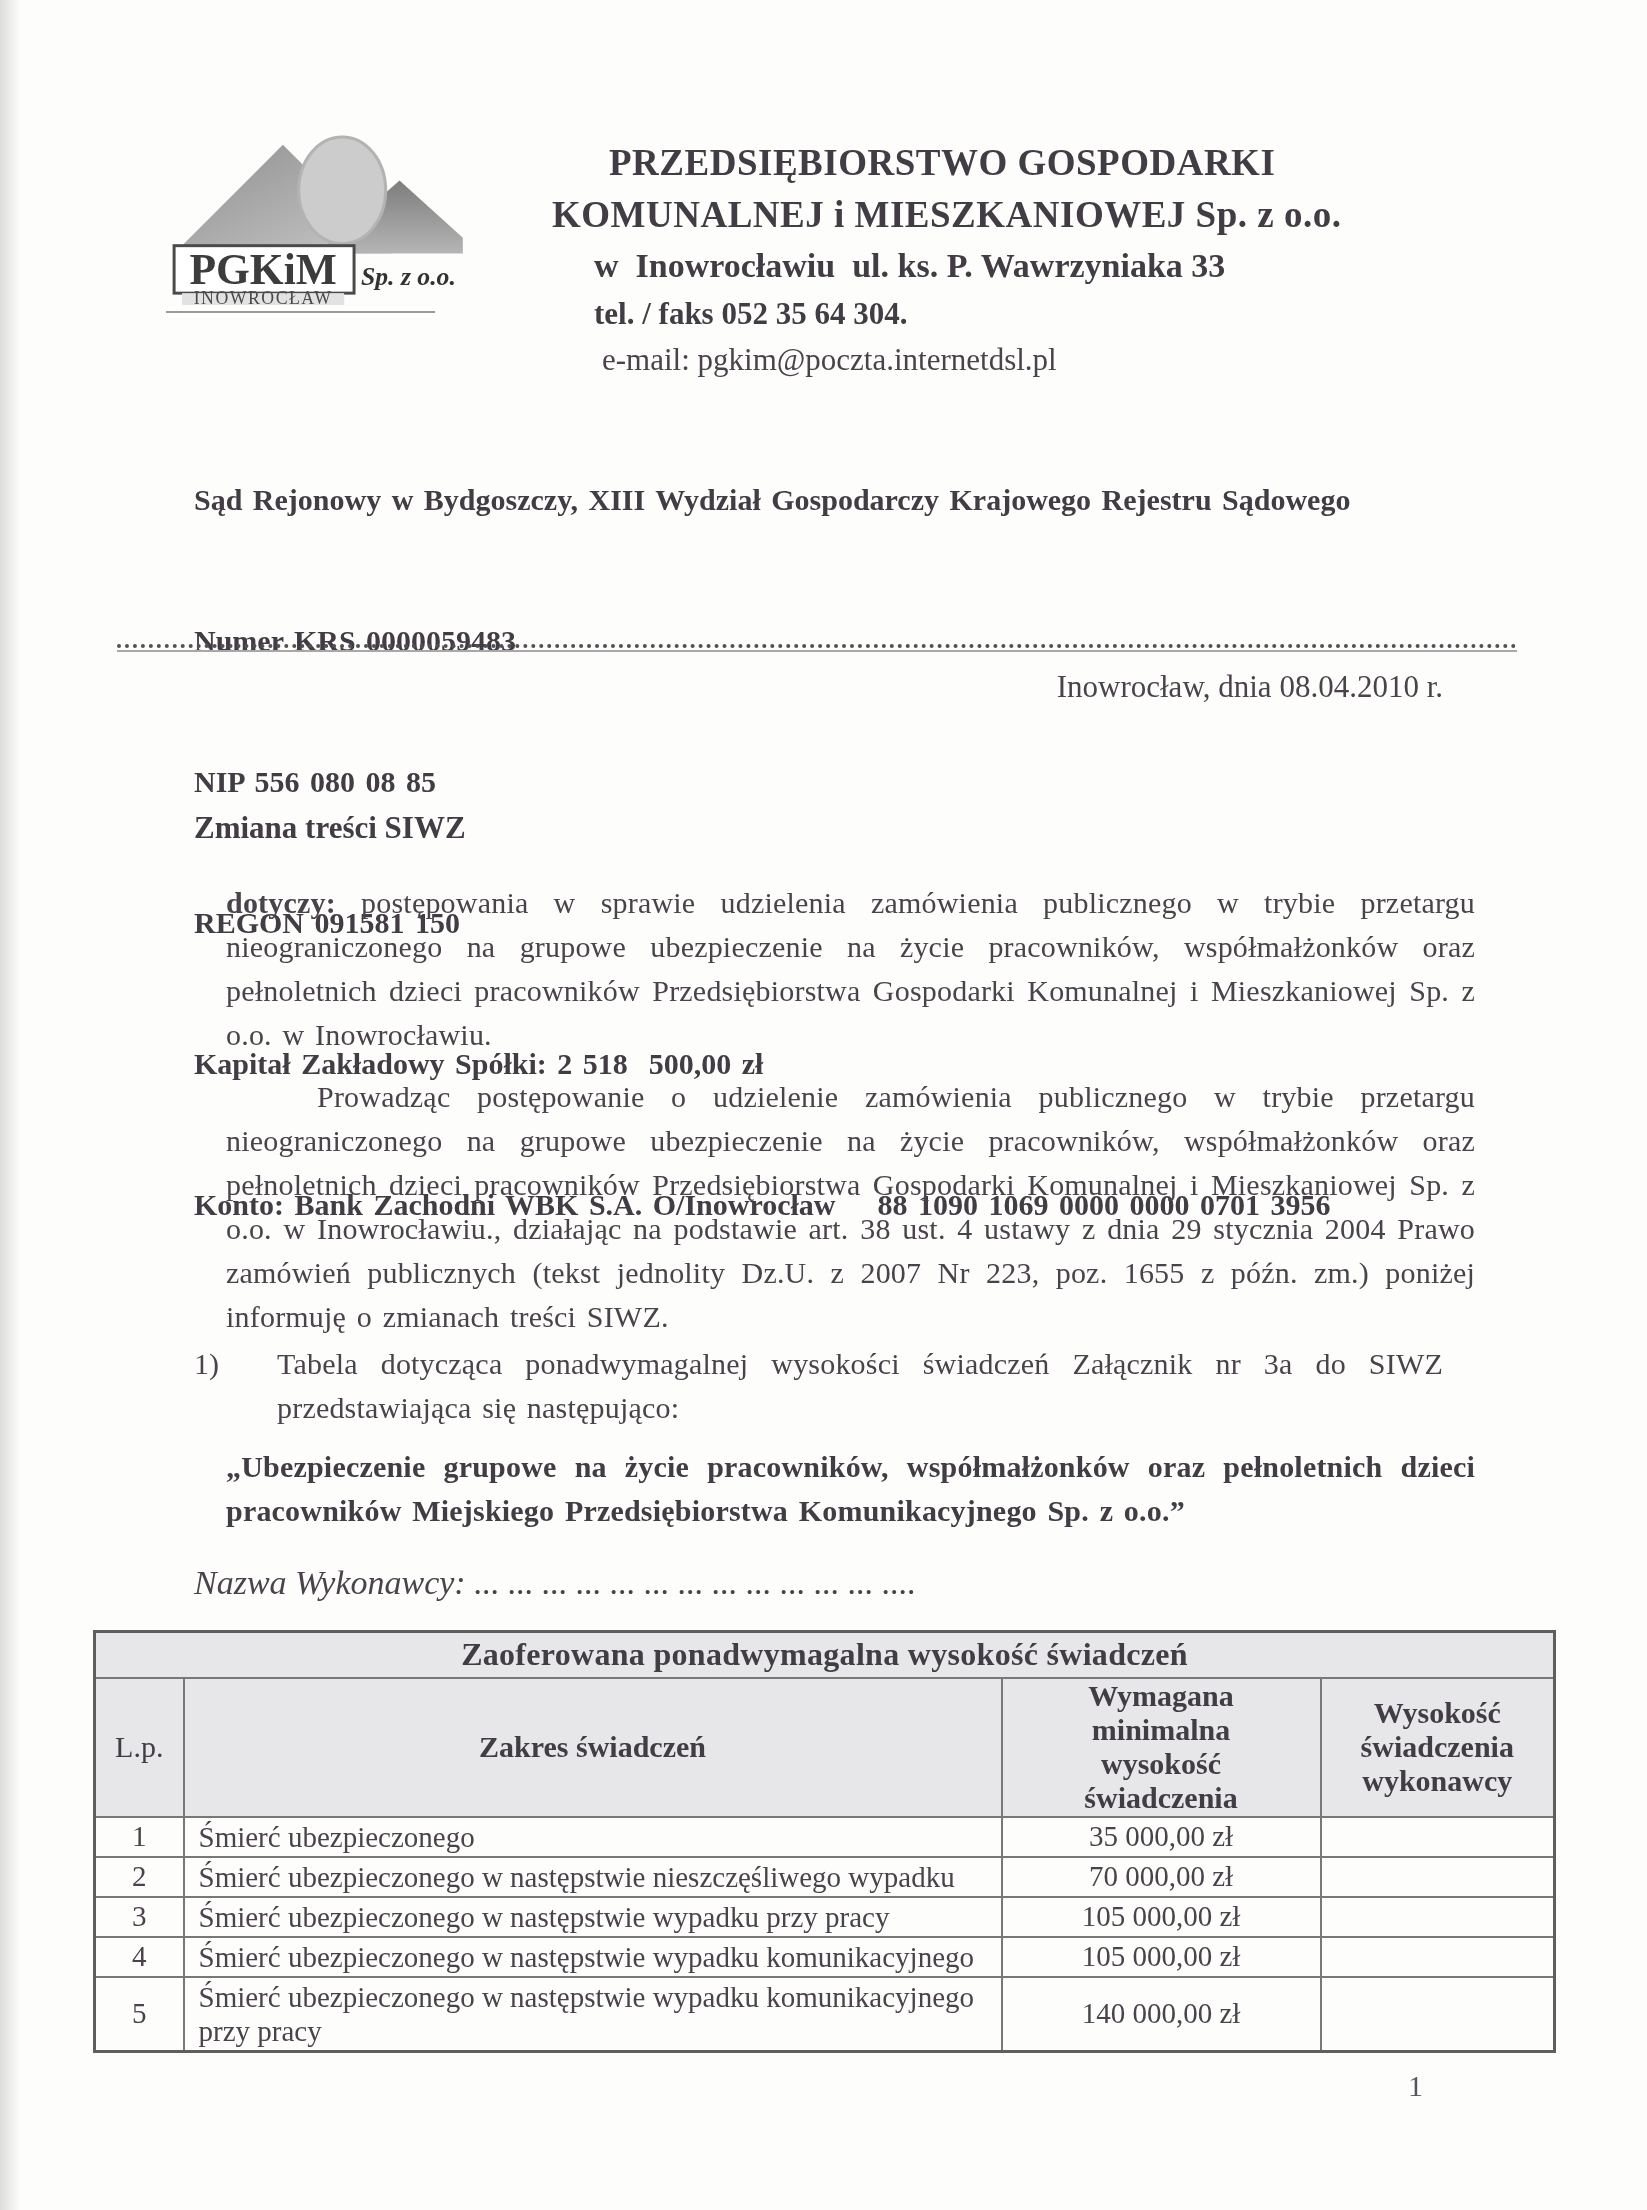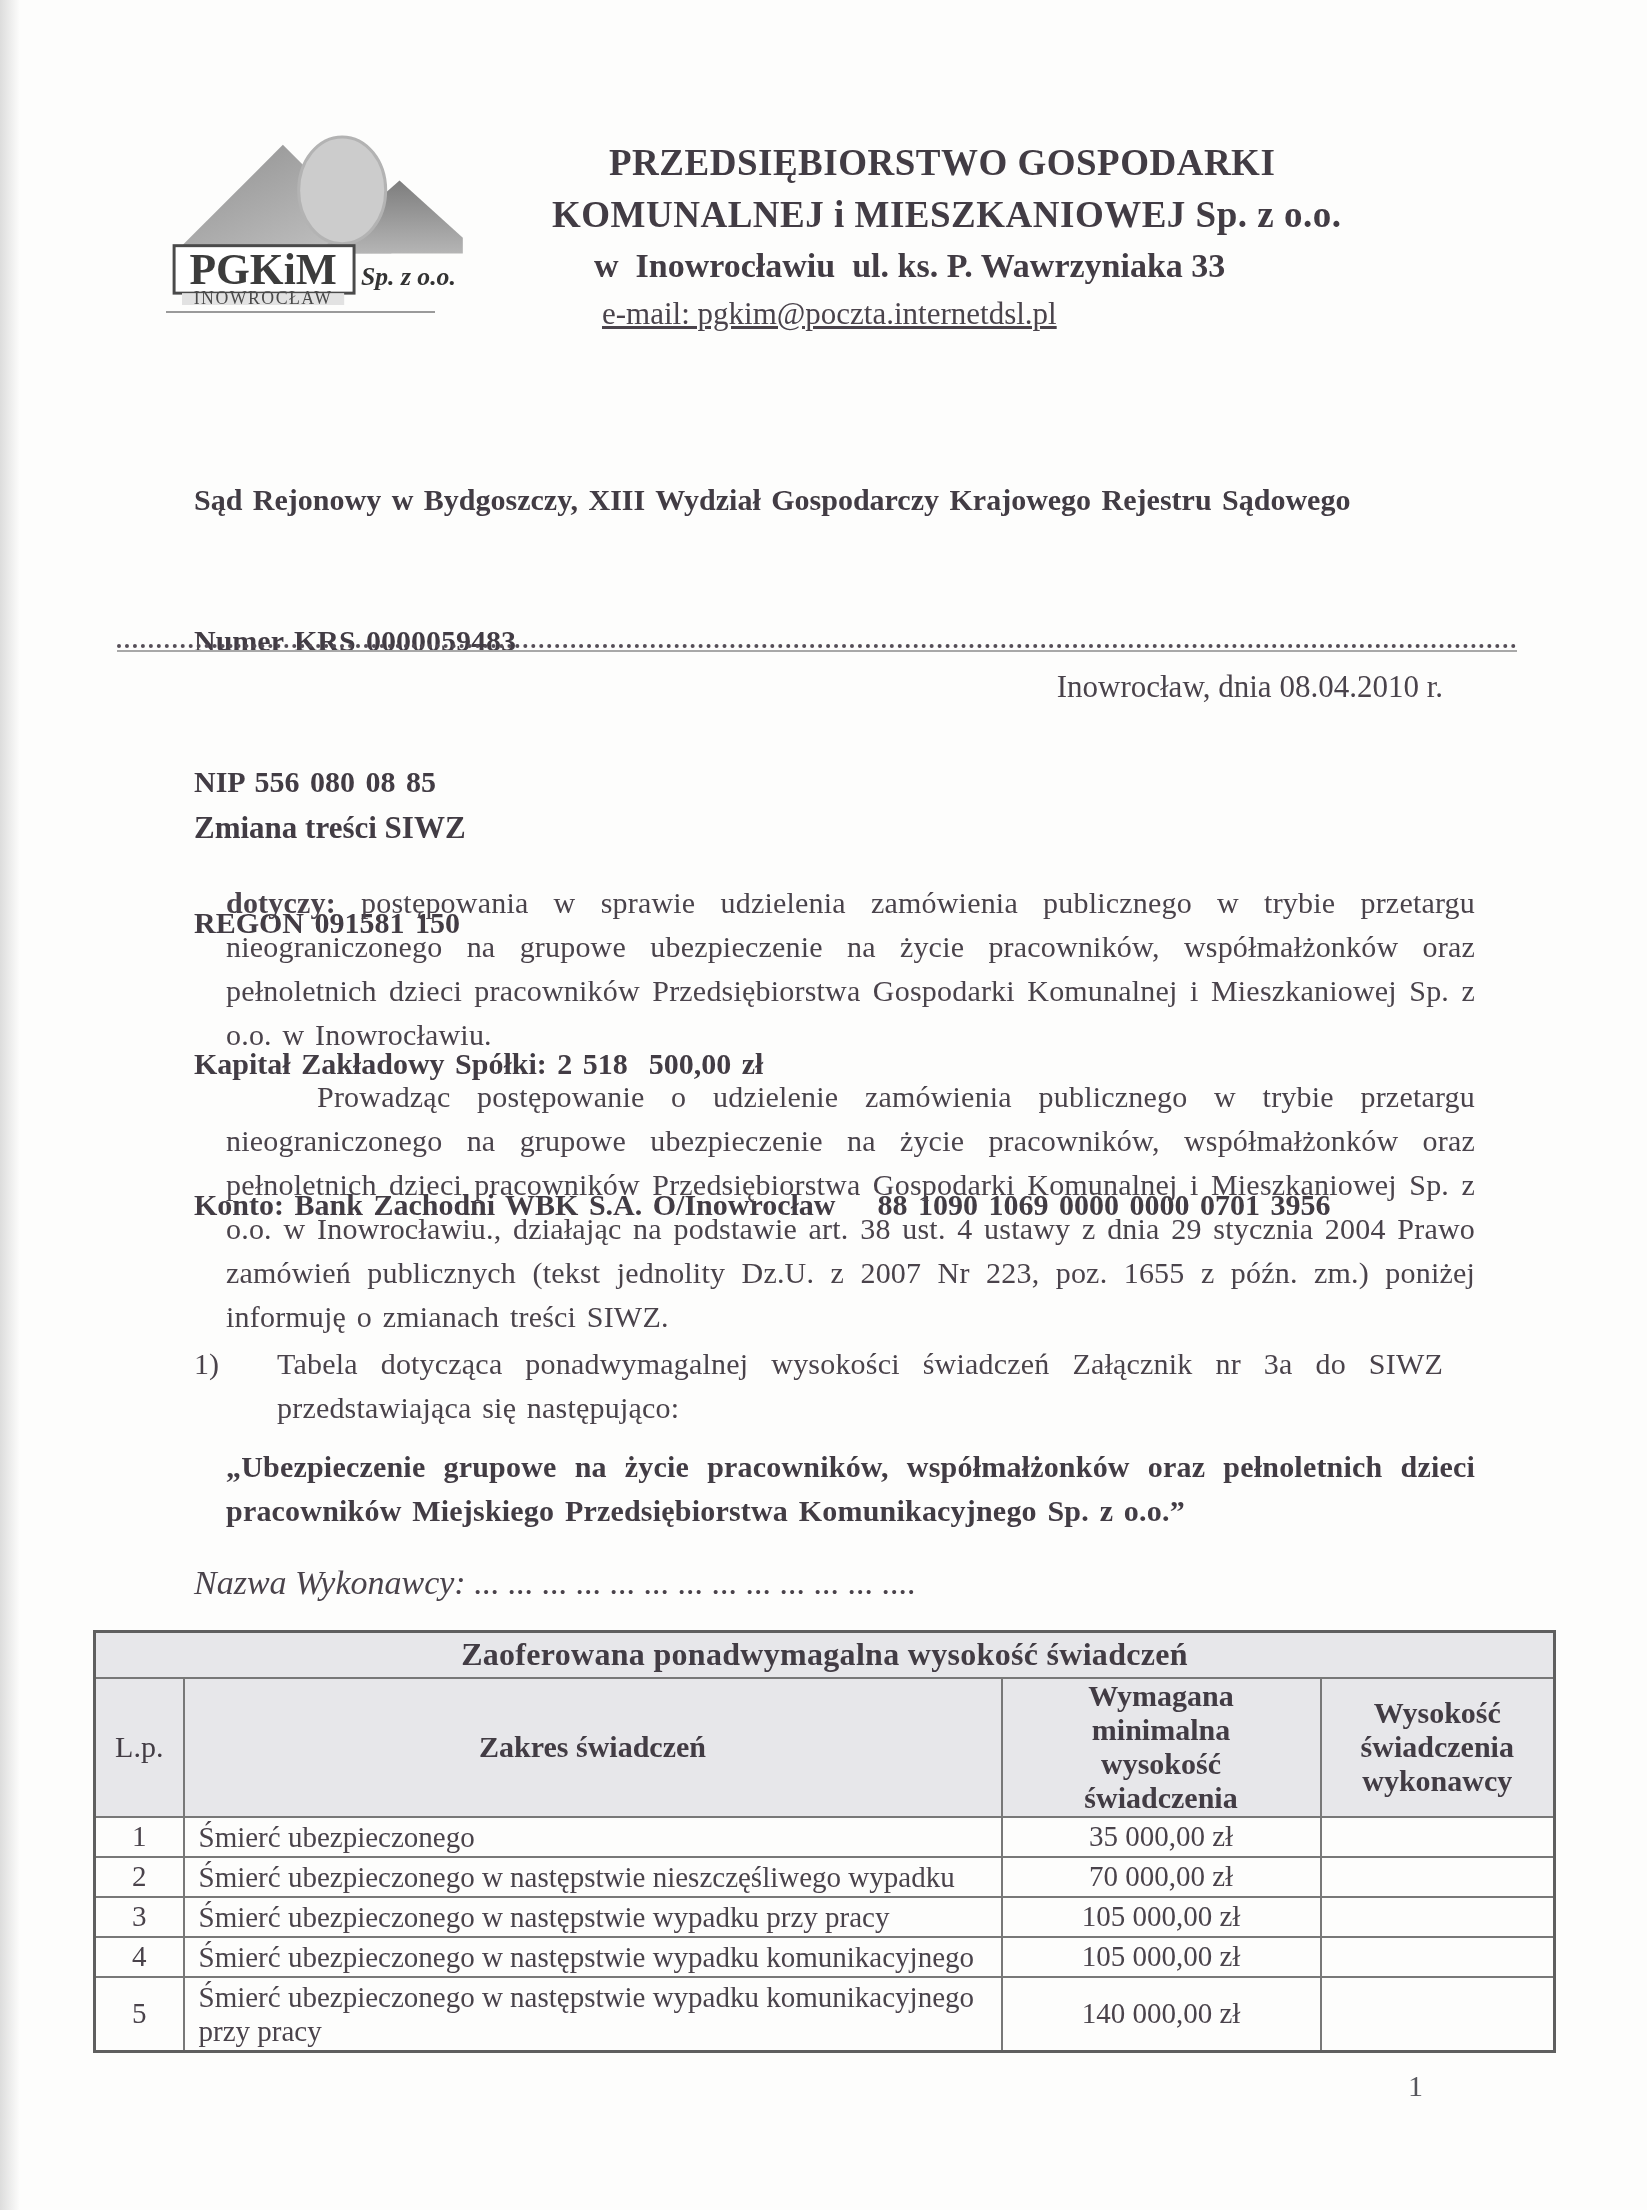--- a/index.html
+++ b/index.html
@@ -28,21 +28,21 @@
   .abs{position:absolute;}
 
   
   .logo{left:166px;top:129px;width:297px;height:176px;}
   .logo-underline{left:166px;top:311px;width:269px;height:2px;background:#9a9a9a;}
   .letterhead{left:552px;top:137px;width:931px;color:var(--ink-bold);}
   .lh1{font-size:37px;font-weight:bold;margin-left:57px;line-height:51px;letter-spacing:0.5px;}
   .lh2{font-size:37px;font-weight:bold;line-height:53px;letter-spacing:0.5px;}
   .lh3{font-size:34px;font-weight:bold;margin-left:42px;line-height:50px;white-space:pre-wrap;}
   .lh4{font-size:31px;font-weight:bold;margin-left:42px;line-height:46px;}
-  .lh-email{font-size:31px;font-weight:normal;margin-left:50px;line-height:46px;text-decoration:underline;color:var(--ink);}
+  .lh-email{font-size:31px;font-weight:normal;margin-left:50px;line-height:46px;color:var(--ink);}
 
   .company{left:194px;top:382px;width:1277px;font-size:30px;font-weight:bold;
     line-height:47px;white-space:pre-wrap;color:var(--ink-bold);word-spacing:3px;}
 
   .sep{left:117px;top:644px;width:1400px;height:8px;
     border-top:4px dotted #554e57;border-bottom:2px solid #a8a8a8;}
 
   .dateline{left:194px;top:669px;width:1249px;text-align:right;font-size:31px;}
 
   
@@ -104,20 +104,21 @@
       <text x="98" y="177" text-anchor="middle" font-family="Liberation Serif, DejaVu Serif, serif" font-size="18" letter-spacing="1.5" fill="#4a4a4a" data-name="logo-city">INOWROCŁAW</text>
       <text x="197" y="158" font-family="Liberation Serif, DejaVu Serif, serif" font-size="26" font-style="italic" font-weight="bold" fill="#333333" data-name="logo-suffix">Sp. z o.o.</text>
     </svg>
   </div>
   <div class="abs logo-underline" data-name="logo-underline"></div>
 
   <div class="abs letterhead" data-name="letterhead">
     <div class="lh1" data-name="company-name-line1">PRZEDSIĘBIORSTWO GOSPODARKI</div>
     <div class="lh2" data-name="company-name-line2">KOMUNALNEJ i MIESZKANIOWEJ Sp. z o.o.</div>
     <div class="lh3" data-name="company-address">w  Inowrocławiu  ul. ks. P. Wawrzyniaka 33</div>
+    <div class="lh4" data-name="company-phone">tel. / faks 052 35 64 304.</div>
     <div class="lh-email" data-name="company-email">e-mail: pgkim@poczta.internetdsl.pl</div>
   </div>
 
   <div class="abs company" data-name="company-registry-details">
     <div data-name="court-line">Sąd Rejonowy w Bydgoszczy, XIII Wydział Gospodarczy Krajowego Rejestru Sądowego</div>
     <div data-name="krs-line">Numer KRS 0000059483</div>
     <div data-name="nip-line">NIP 556 080 08 85</div>
     <div data-name="regon-line">REGON 091581 150</div>
     <div data-name="capital-line">Kapitał Zakładowy Spółki: 2 518  500,00 zł</div>
     <div data-name="account-line">Konto: Bank Zachodni WBK S.A. O/Inowrocław    88 1090 1069 0000 0000 0701 3956</div>

